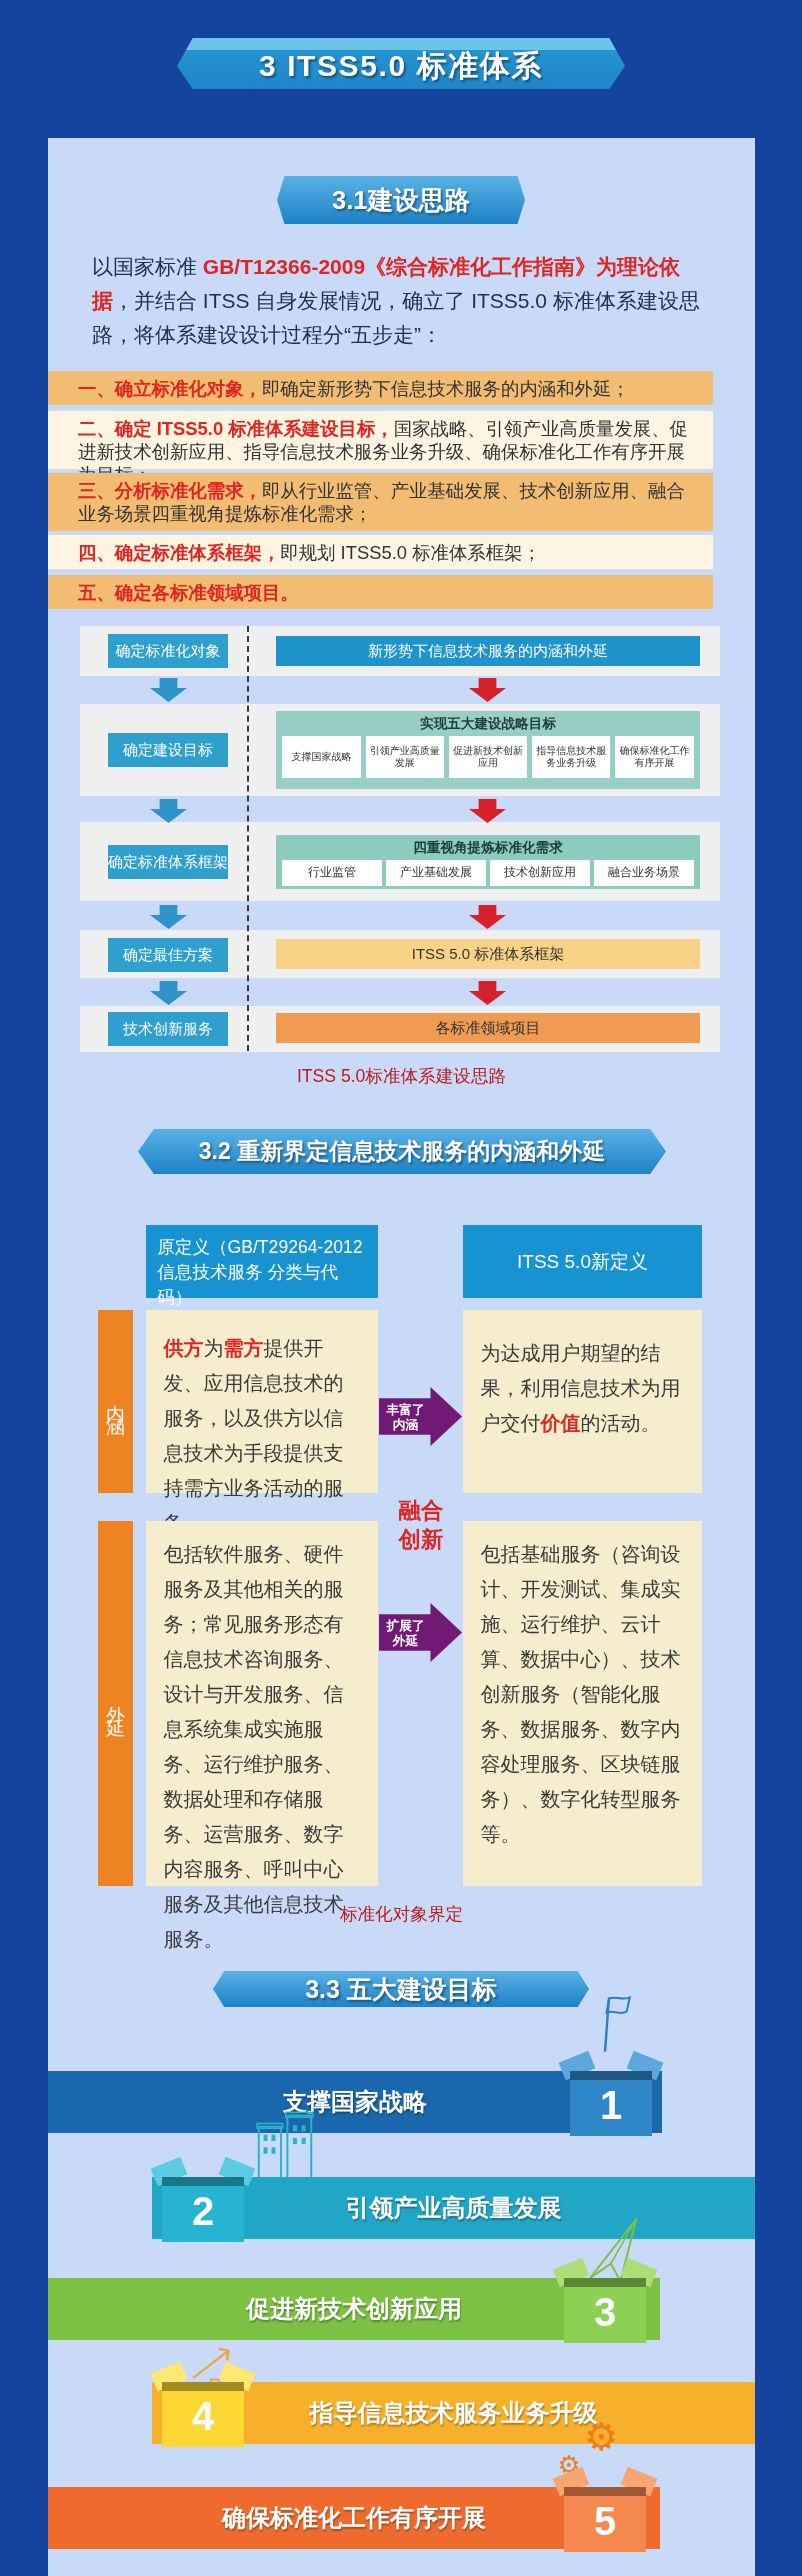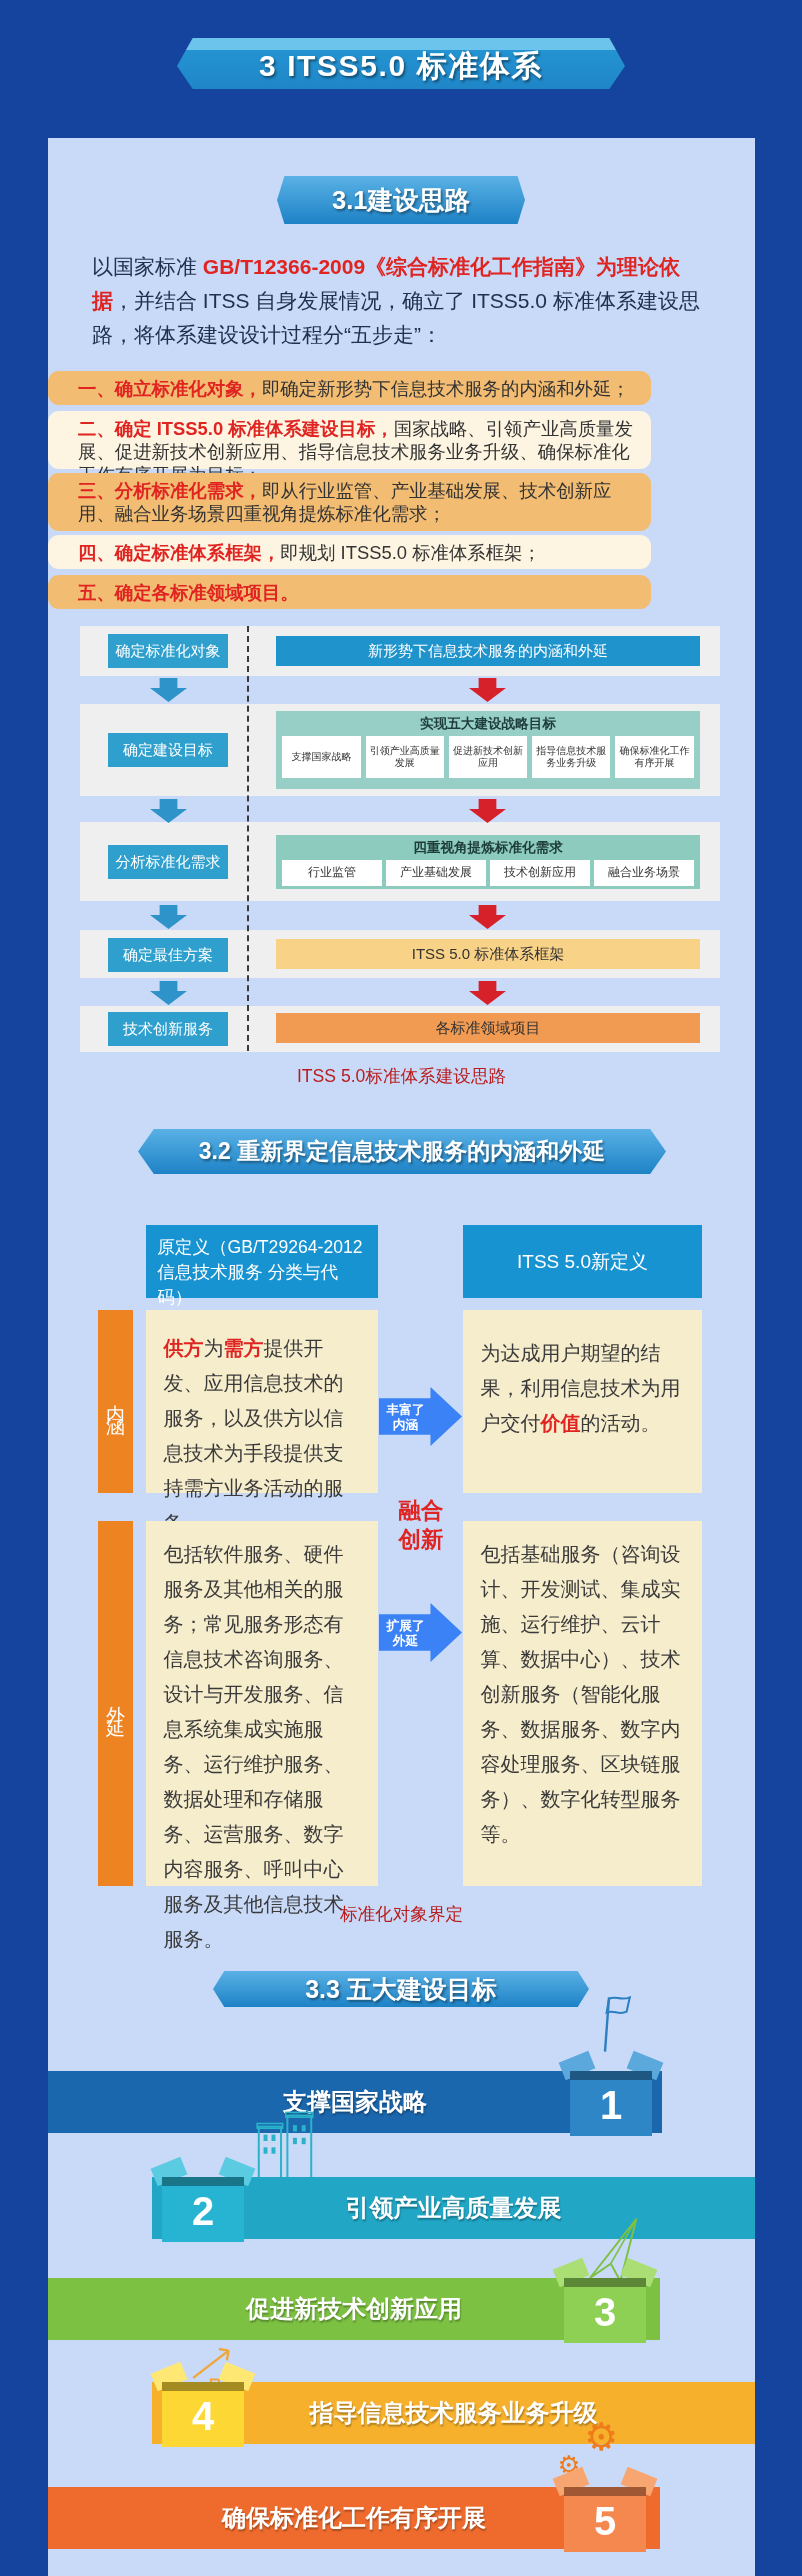--- a/index.html
+++ b/index.html
@@ -20,22 +20,22 @@
     clip-path:polygon(0 50%,3% 0,97% 0,100% 50%,97% 100%,3% 100%);
     color:#fff;font-weight:bold;display:flex;align-items:center;justify-content:center;
     text-shadow:1.6px 1.6px 2.4px rgba(0,0,0,.4);}
   #banner31{left:229px;top:38px;width:248px;height:48px;font-size:25.6px;}
   #banner32{left:90px;top:991px;width:528px;height:45px;font-size:23px;}
   #banner33{left:165px;top:1833px;width:376px;height:36px;font-size:25px;}
   
   .intro{left:44px;top:112px;width:625px;font-size:21px;line-height:34px;color:#20304f;}
   .red{color:#e02421;font-weight:bold;}
   
-  .step{left:0;width:603px;box-sizing:border-box;padding:5.6px 17.6px 5.6px 30px;
-        font-size:18.4px;line-height:23px;color:#333;border-radius:11px;}
+  .step{left:0;width:665px;box-sizing:border-box;padding:5.6px 17.6px 5.6px 30px;
+        font-size:18.4px;line-height:23px;color:#333;}
   .step .lead{color:#e02421;font-weight:bold;}
   .s-orange{background:#f2bc72;}
   .s-cream{background:#fdf5e2;}
   #step0{top:233px;height:34px;} #step1{top:273px;height:58px;}
   #step2{top:335px;height:58px;} #step3{top:397px;height:34px;}
   #step4{top:437px;height:34px;}
   
   .band{left:32px;width:640px;background:#f0efef;}
   #band1{top:488px;height:50px;} #band2{top:566px;height:92px;}
   #band3{top:684px;height:79px;} #band4{top:792px;height:48px;}
@@ -68,21 +68,21 @@
   #tone1{top:1172px;height:183px;} #tone2{top:1383px;height:365px;}
   .cmp-header{top:1087px;height:73px;background:#1793d2;color:#fff;box-sizing:border-box;}
   #hdrOld{left:98px;width:232px;font-size:17.6px;line-height:25px;padding:9.6px 11.2px;}
   #hdrNew{left:415px;width:239px;font-size:19px;display:flex;align-items:center;justify-content:center;}
   .def-box{background:#f6edcc;font-size:20px;line-height:35px;color:#3a3a3a;
     box-sizing:border-box;padding:16px 17.6px;}
   #oldDef{left:98px;width:232px;top:1172px;height:183px;padding-top:21px;}
   #newDef{left:415px;width:239px;top:1172px;height:183px;padding-top:25.6px;}
   #oldExt{left:98px;width:232px;top:1383px;height:365px;}
   #newExt{left:415px;width:239px;top:1383px;height:365px;}
-  .mid-arrow{left:331px;width:83px;height:59px;background:#3b82f6;
+  .mid-arrow{left:331px;width:83px;height:59px;background:#701a75;
     clip-path:polygon(0 19%,62% 19%,62% 0,100% 50%,62% 100%,62% 81%,0 81%);
     color:#fff;font-size:12.8px;font-weight:bold;line-height:15px;display:flex;align-items:center;
     box-sizing:border-box;padding-left:7.2px;padding-right:37px;text-align:center;}
   #arrow1{top:1249px;} #arrow2{top:1465px;}
   .mid-note{left:342px;width:62px;top:1358px;font-size:22.4px;font-weight:bold;color:#e02421;
     text-align:center;line-height:29px;}
   
   .goal{height:62px;display:flex;align-items:center;justify-content:center;color:#fff;
     font-size:24px;font-weight:bold;text-shadow:0.8px 1.6px 1.6px rgba(0,0,0,.3);}
   #g1{left:0;top:1933px;width:614px;background:#1b67ad;}
@@ -146,21 +146,21 @@
 
     <div class="abs band" id="band1"></div>
     <div class="abs band" id="band2"></div>
     <div class="abs band" id="band3"></div>
     <div class="abs band" id="band4"></div>
     <div class="abs band" id="band5"></div>
     <div class="abs flow-divider"></div>
 
     <div class="abs flow-left" id="fl0">确定标准化对象</div>
     <div class="abs flow-left" id="fl1">确定建设目标</div>
-    <div class="abs flow-left" id="fl2">分析标准化需求</div>
+    <div class="abs flow-left" id="fl2">确定标准体系框架</div>
     <div class="abs flow-left" id="fl3">确定最佳方案</div>
     <div class="abs flow-left" id="fl4">技术创新服务</div>
 
     <div class="abs right-bar" id="row1bar">新形势下信息技术服务的内涵和外延</div>
 
     <div class="abs group-box" id="goalsBox">
       <div class="group-title">实现五大建设战略目标</div>
       <div class="group-row">
         <div class="cell">支撑国家战略</div>
         <div class="cell">引领产业高质量发展</div>

